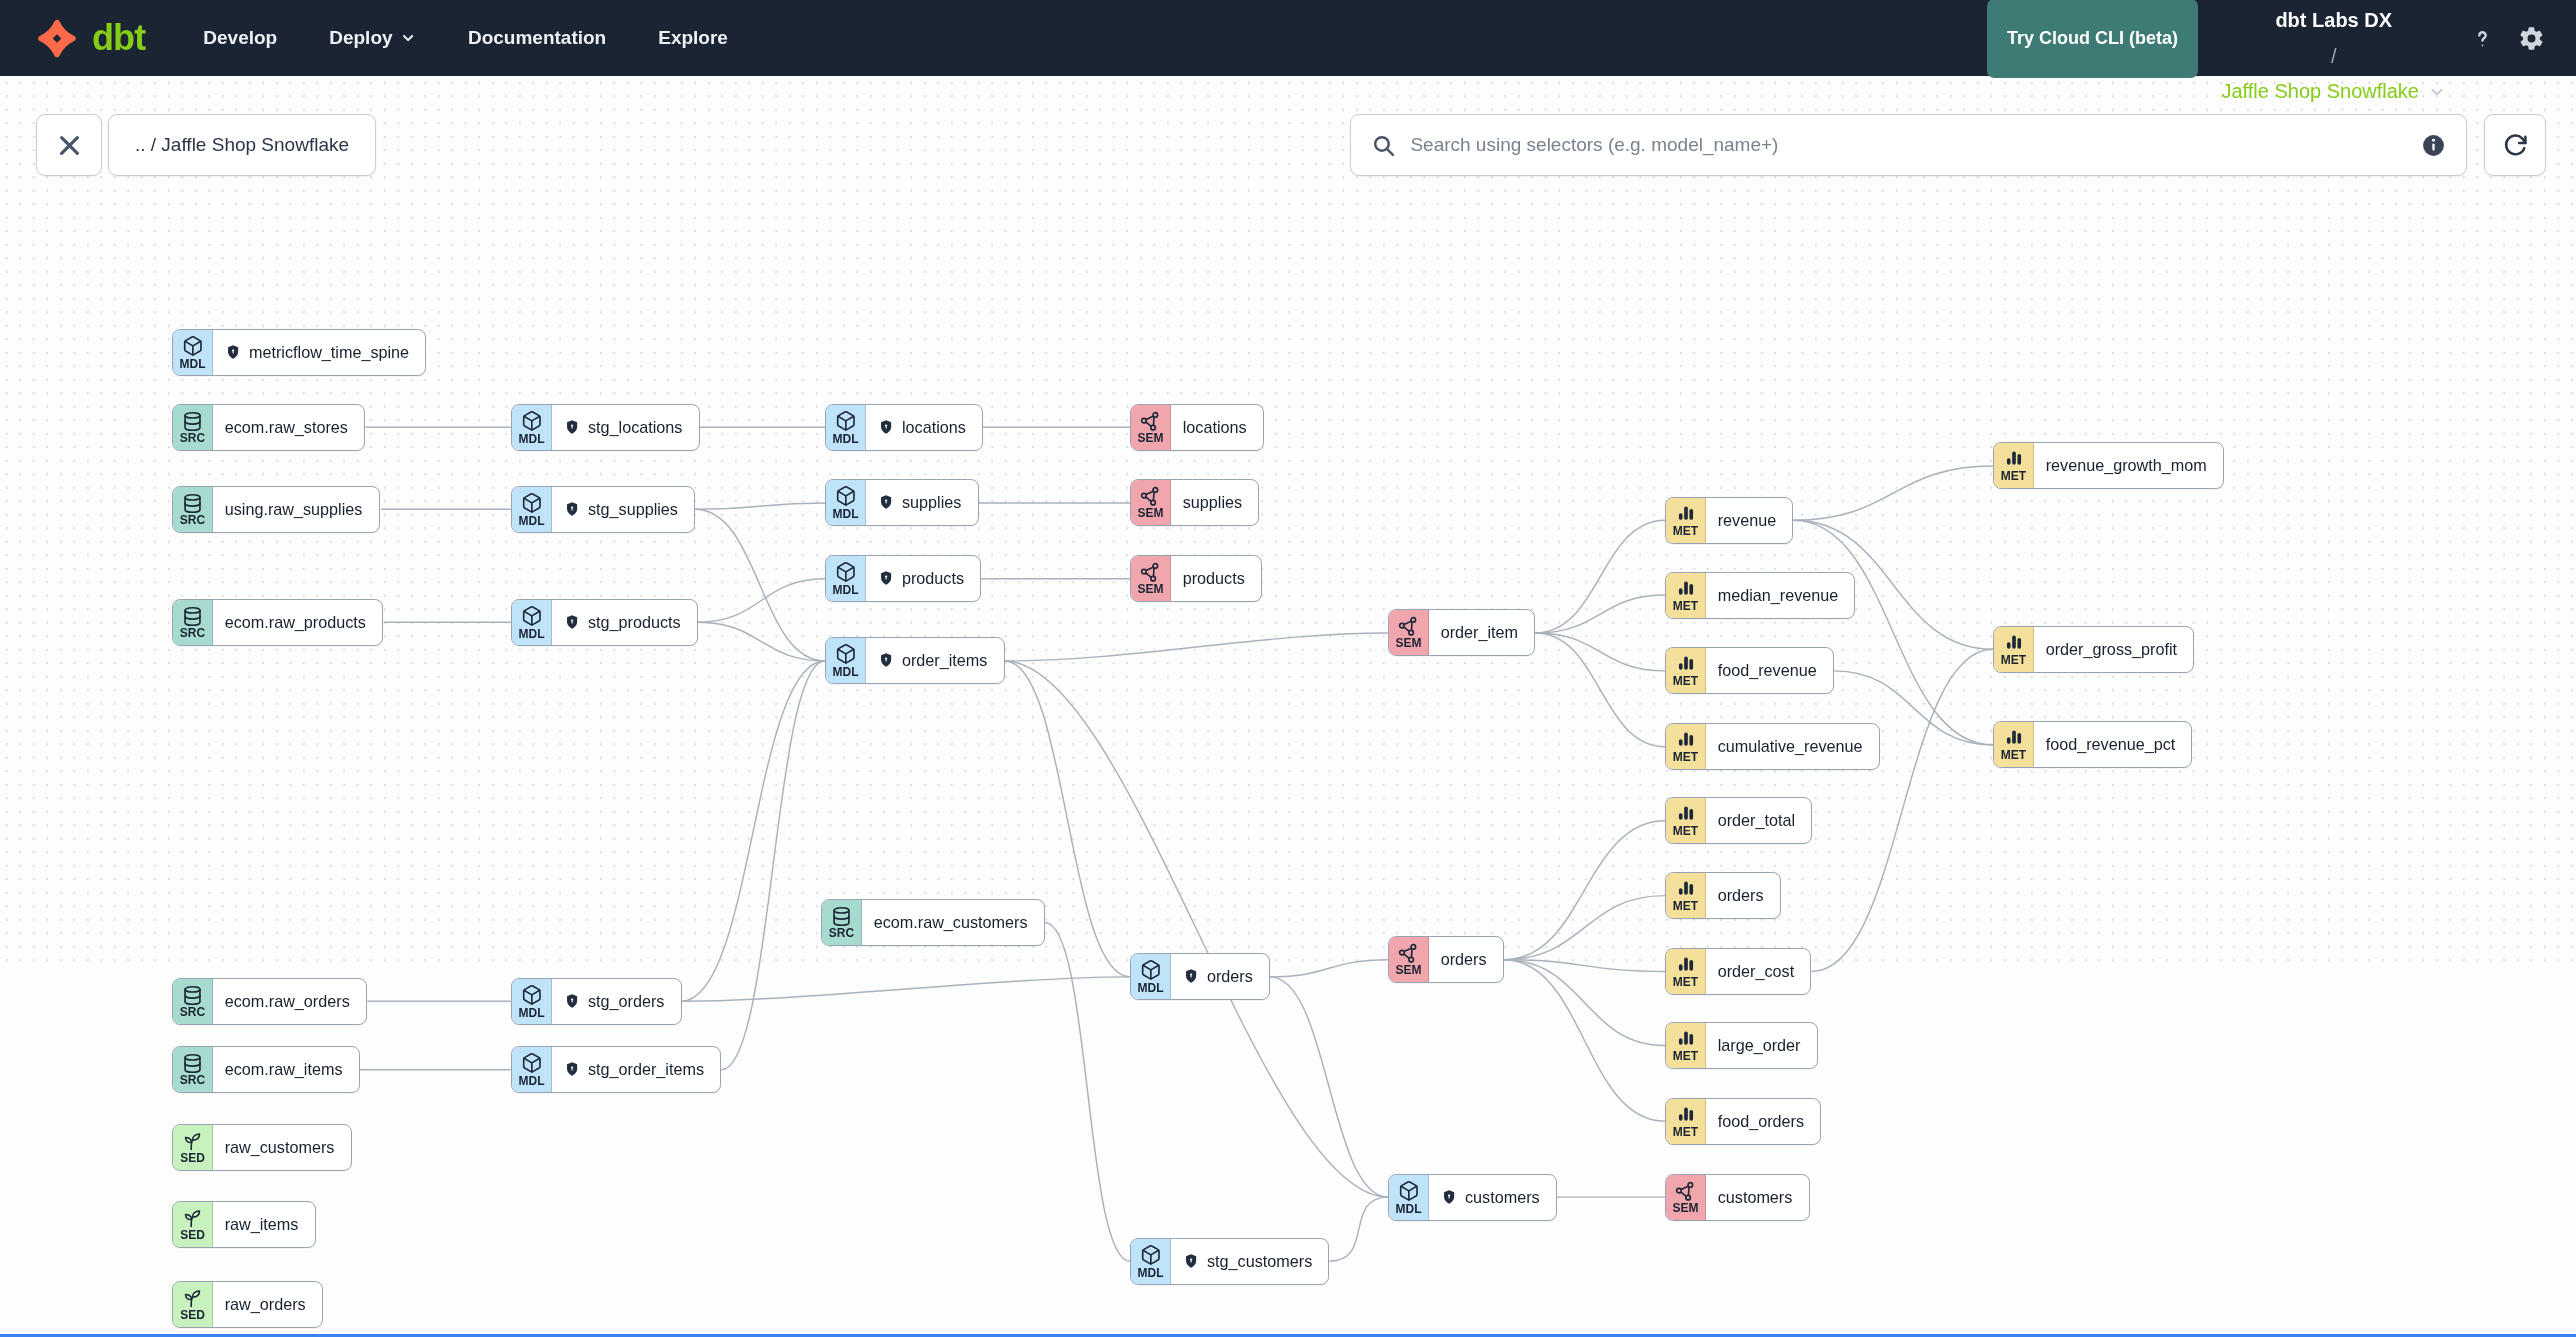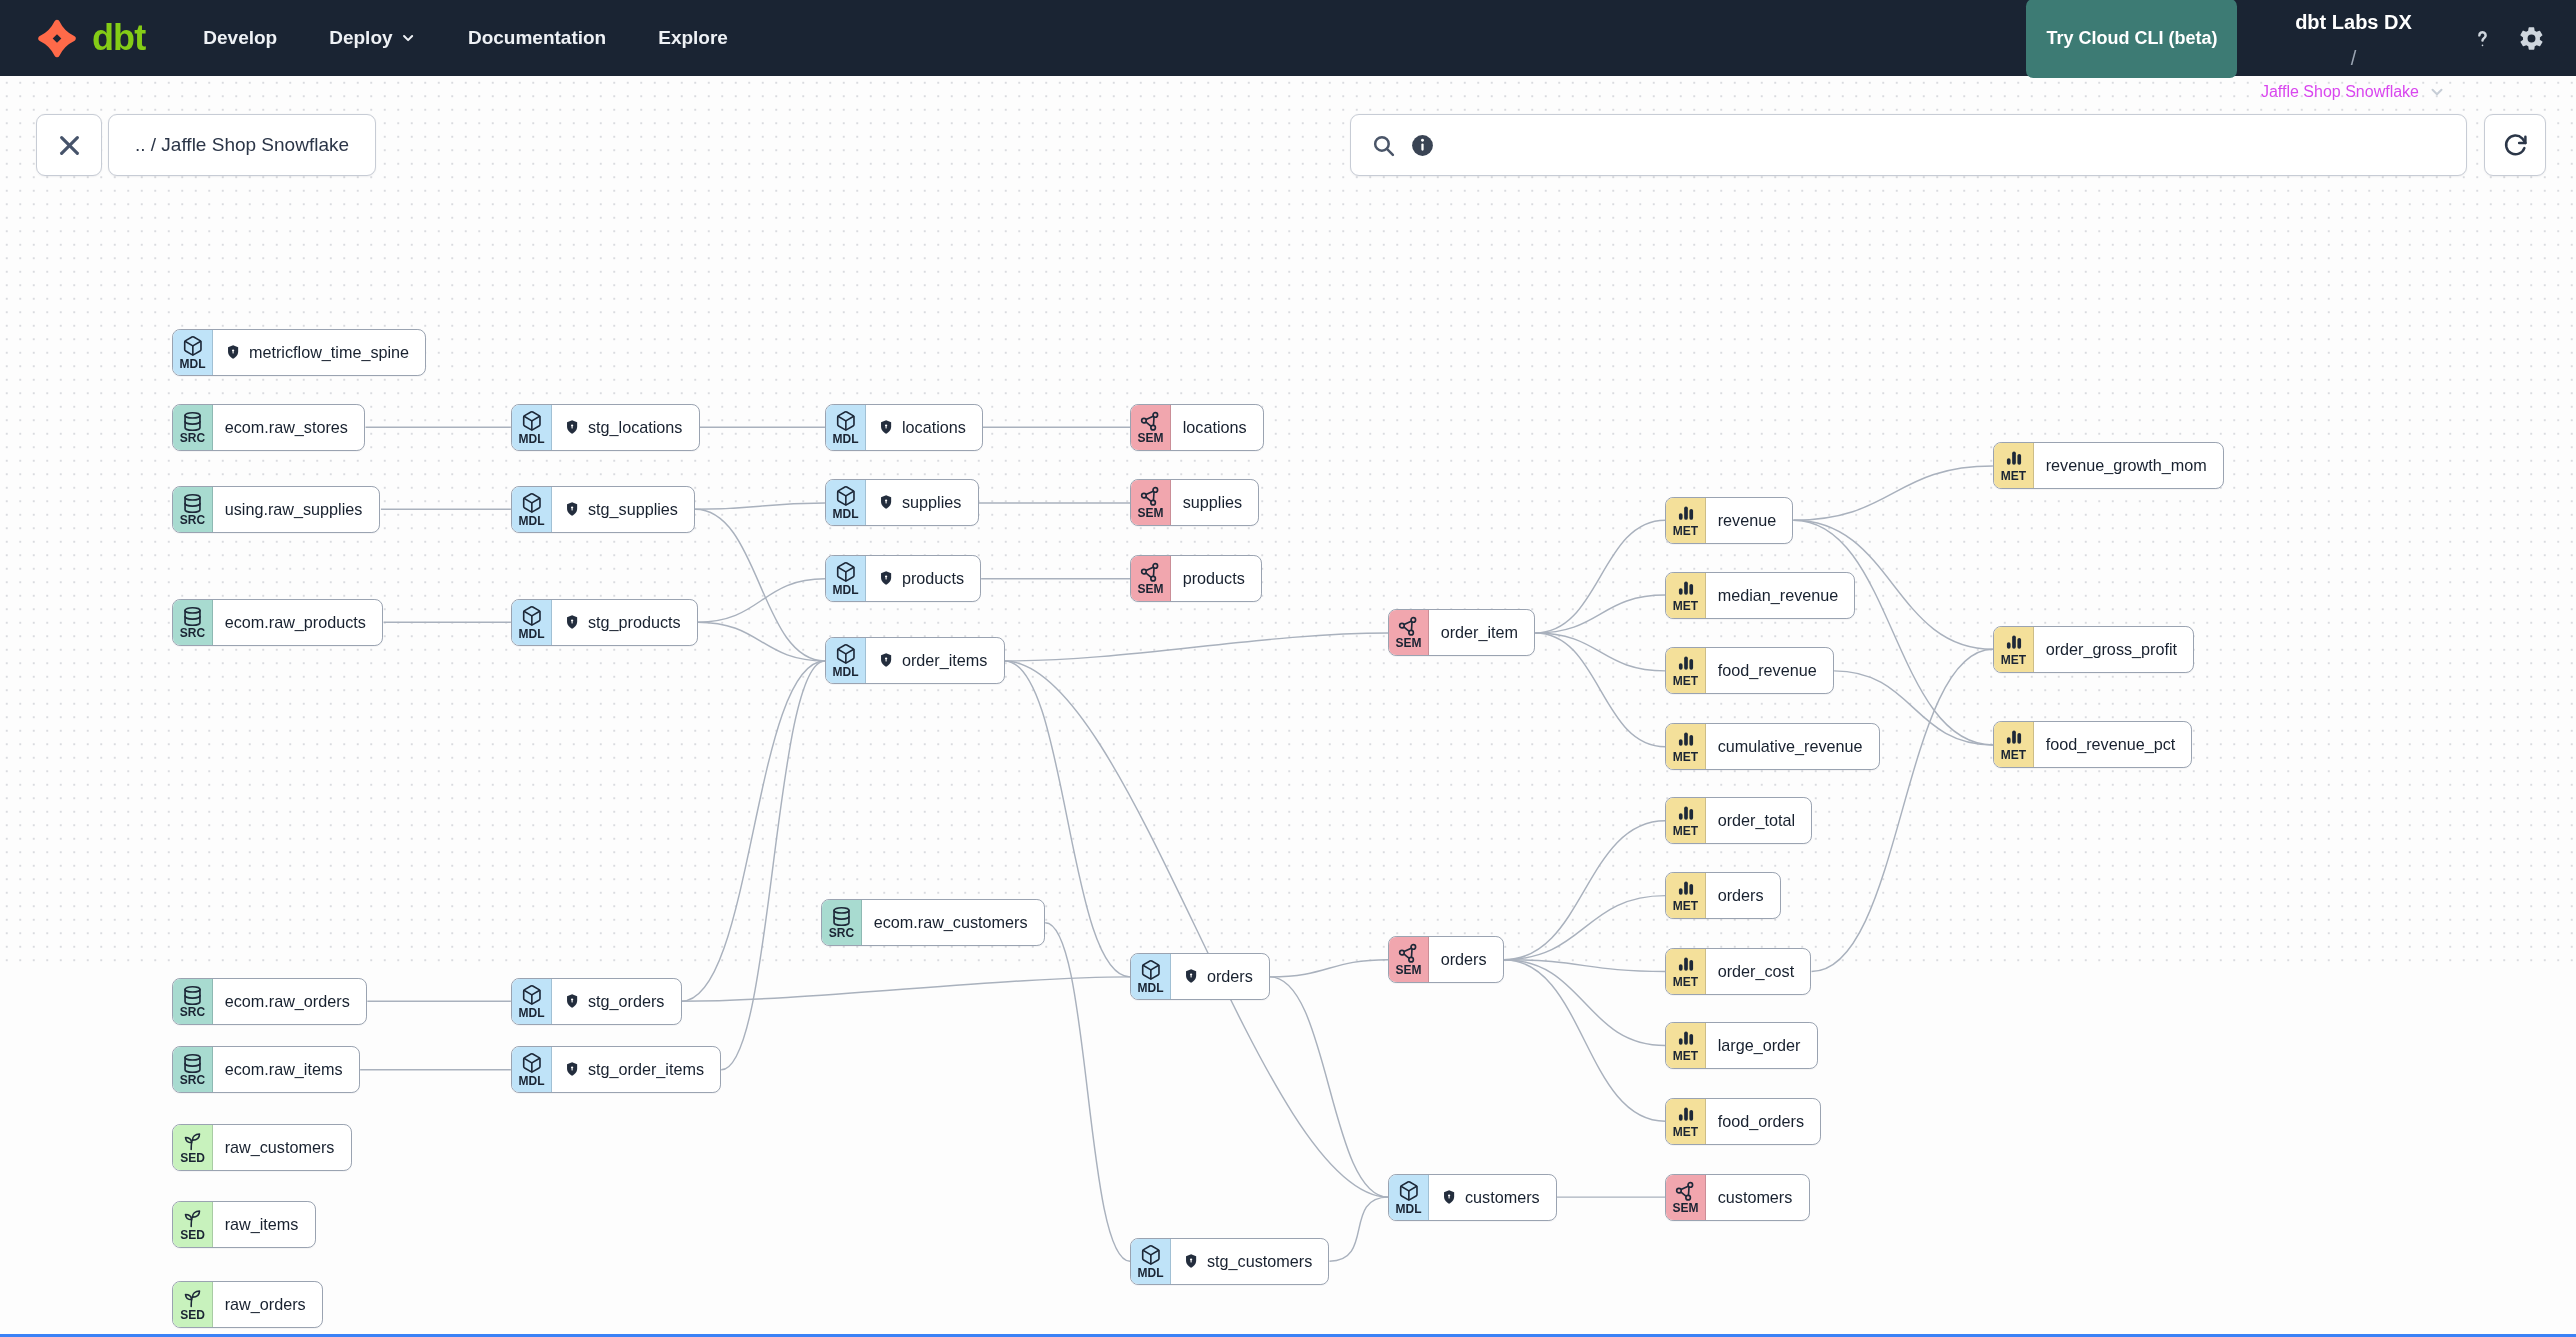--- a/index.html
+++ b/index.html
@@ -16,21 +16,21 @@
   .brand-name { color:#84cc16; font-size:36px; font-weight:800; letter-spacing:-0.9px; }
   .nav-items { display:flex; align-items:center; gap:52px; }
   .nav-item { color:#eef1f5; font-size:19px; font-weight:700; cursor:pointer;
               display:flex; align-items:center; gap:7.2px; }
   .nav-right { display:flex; align-items:center; gap:23.5px; }
   .cli-btn { background:#3d7b74; color:#ffffff; font-size:18px; font-weight:600;
              border:none; border-radius:7.2px; padding:29px 20px; cursor:pointer; }
   .crumb { display:flex; align-items:center; gap:12.6px;flex-direction:column; }
   .crumb-account { color:#ffffff; font-size:20px; font-weight:700; }
   .crumb-sep { color:#9aa4b2; font-size:20px; }
-  .crumb-project { color:#d946ef; font-size:16px; font-weight:400; display:flex; align-items:center; gap:9px; }
+  .crumb-project { color:#84cc16; font-size:20px; font-weight:400; display:flex; align-items:center; gap:9px; }
   .nav-icon { display:inline-flex; align-items:center; justify-content:center; cursor:pointer; }
 
   
   #canvas { position:absolute; top:76px; left:0; width:2576px; height:886px;
             background-color:#fdfdfd;
             background-image:radial-gradient(circle, #d9dbdf 1.3px, transparent 1.4px);
             background-size:13.5px 13.5px; }
   #edge-layer { position:absolute; left:0; top:0; pointer-events:none; z-index:1; }
 
   
@@ -182,20 +182,21 @@
     <div class="tool-box" id="crumb-box">
       <span>.. / Jaffle Shop Snowflake</span>
     </div>
     <div class="tool-box" id="search-box">
       <span class="icon-wrap">
         <svg width="25" height="25" viewBox="0 0 24 24" fill="none" stroke="#4a5568" stroke-width="2.4" stroke-linecap="round">
             <circle cx="10.5" cy="10.5" r="6.5"></circle>
             <line x1="15.5" y1="15.5" x2="21" y2="21"></line>
           </svg>
       </span>
+      <input type="text" value="" placeholder="Search using selectors (e.g. model_name+)" style="">
       <span class="icon-wrap">
         <svg width="25" height="25" viewBox="0 0 24 24">
             <circle cx="12" cy="12" r="10" fill="#3a4454"></circle>
             <rect x="10.9" y="10" width="2.2" height="7" rx="1.1" fill="#ffffff"></rect>
             <circle cx="12" cy="6.9" r="1.4" fill="#ffffff"></circle>
           </svg>
       </span>
     </div>
     <div class="tool-box" id="refresh-box">
       <span class="icon-wrap">

